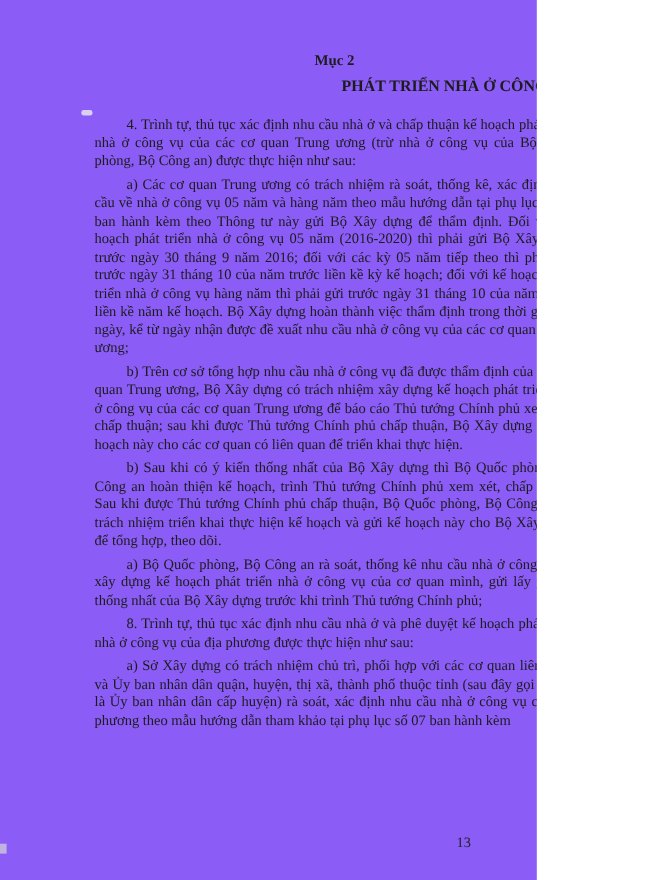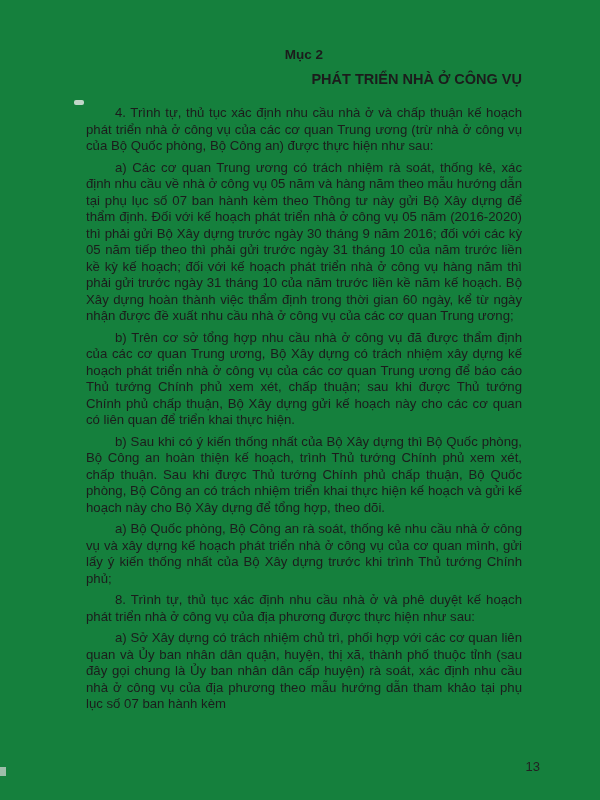--- a/index.html
+++ b/index.html
@@ -2,25 +2,25 @@
 <html><head>
 <meta charset="utf-8">
 <style>
   html, body {
     margin: 0;
     padding: 0;
     background: #ffffff;
   }
   .page {
     position: relative;
-    width: 600px;
+    width: 488px;
     height: 800px;
-    background: #15803d;
+    background: #8b5cf6;
     overflow: hidden;
-    font-family: Liberation Sans, sans-serif;
+    font-family: Liberation Serif, serif;
     color: #1c1c1c;
   }
   .content {
     position: absolute;
     left: 86px;
     top: 46px;
     width: 436px;
   }
   .section-label {
     text-align: center;

